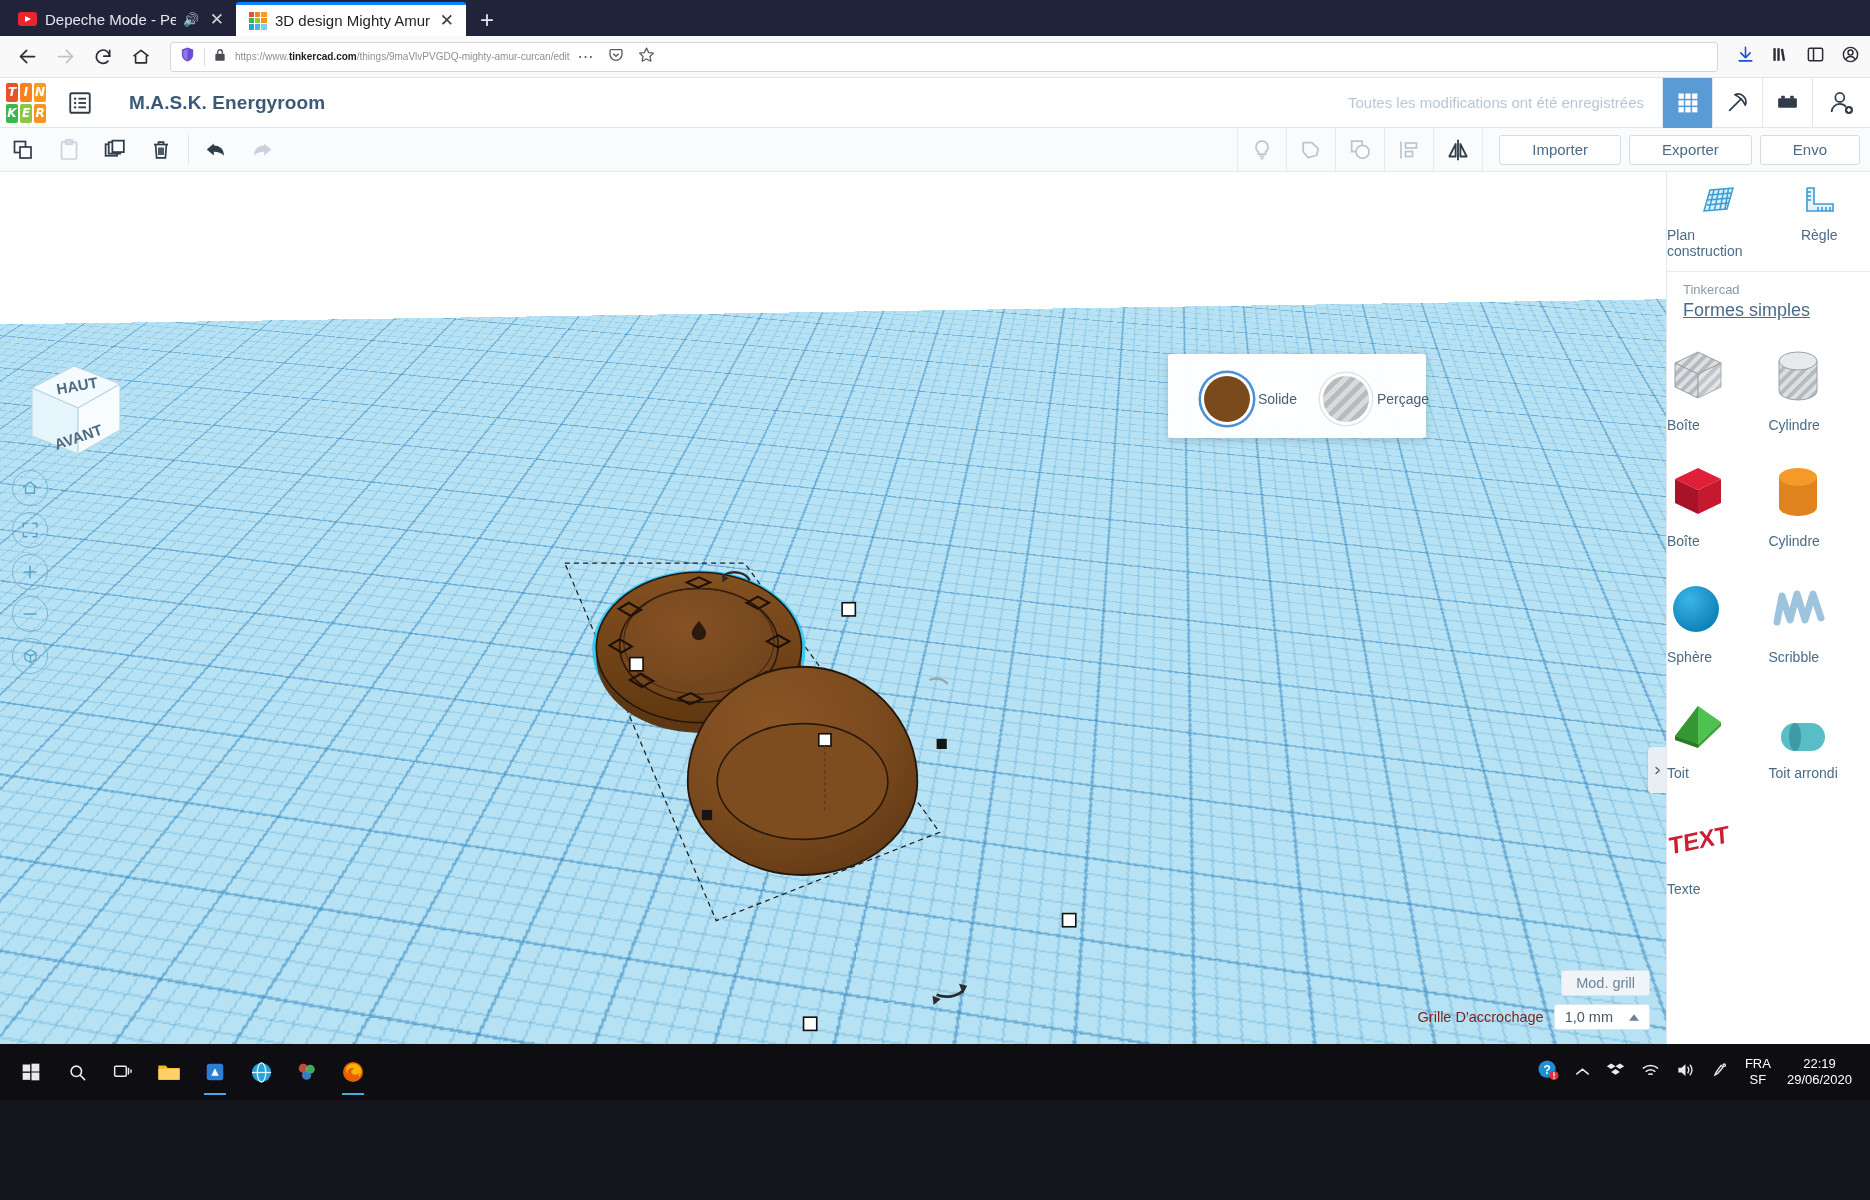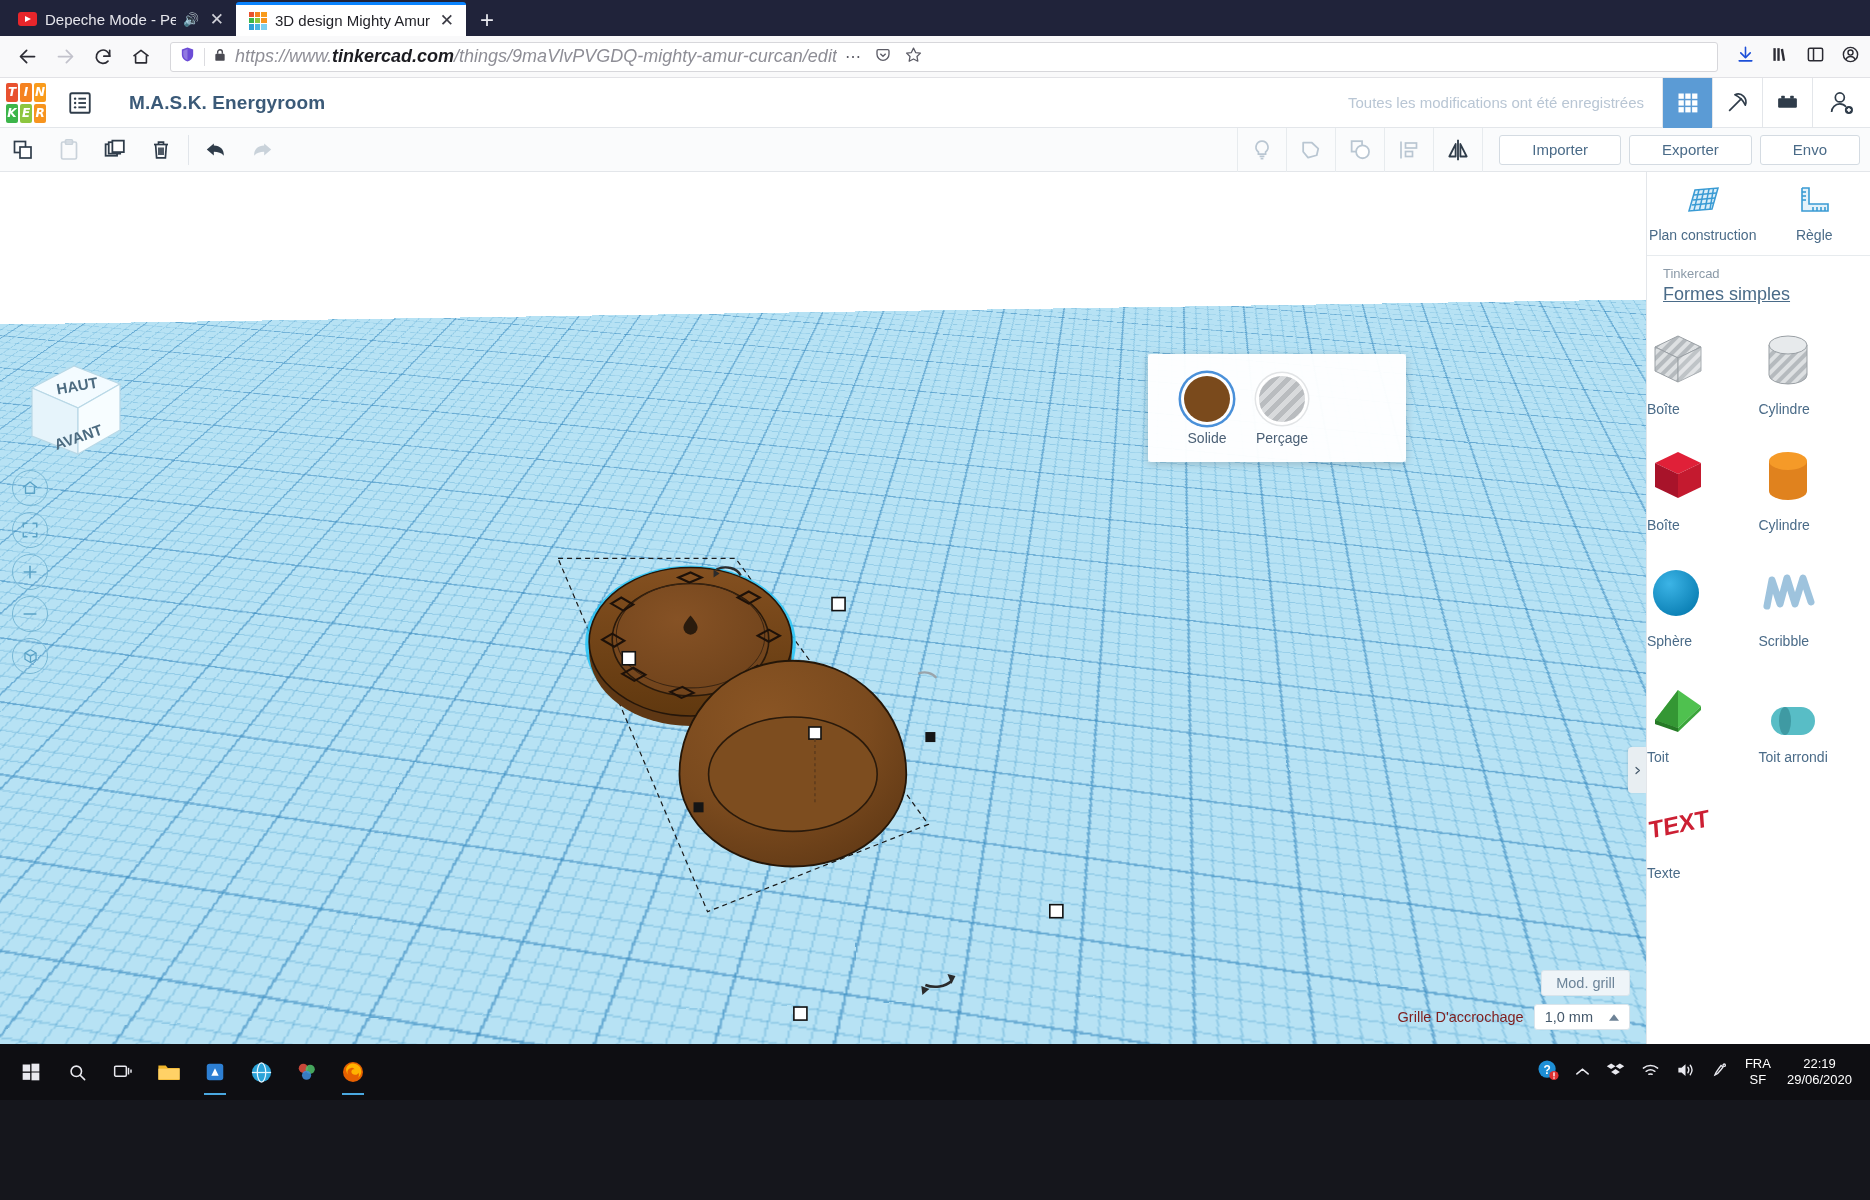--- a/index.html
+++ b/index.html
@@ -32,21 +32,21 @@
   .newtab { color: #e9e9ef; font-size: 24px; padding: 0 14px 4px 14px; line-height: 1; }
 
   .navbar { height: 42px; background: #f9f9fa; display: flex; align-items: center; padding: 0 10px; gap: 4px; border-bottom: 1px solid #e2e2e6; }
   .navbtn { width: 34px; height: 34px; display: flex; align-items: center; justify-content: center; color: #2b2b33; }
   .navbtn.dim { color: #c2c2cb; }
   .urlbar {
     flex: 1; height: 30px; background: #fff; border: 1px solid #d7d7db; border-radius: 3px;
     display: flex; align-items: center; padding: 0 8px; gap: 8px; margin: 0 8px;
   }
   .urlbar .sep { width: 1px; height: 18px; background: #dcdce0; }
-  .url-text { font-size: 18px; color: #8e8e96; white-space: nowrap; overflow: hidden; font-style: italic; }
+  .url-text { font-size: 10px; color: #8e8e96; white-space: nowrap; overflow: hidden; }
   .url-text b { color: #1c1c21; font-weight: 600; }
   .url-icons { display: flex; align-items: center; gap: 14px; padding-right: 4px; color: #5c5c66; }
   .navright { display: flex; align-items: center; gap: 16px; padding-left: 6px; color: #2b2b33; }
 
   
   .app { flex: 1; display: flex; flex-direction: column; background: #fff; }
   .tc-header { height: 50px; background: #fff; display: flex; align-items: center; border-bottom: 1px solid #e3e6ea; }
   .tc-logo { width: 52px; height: 50px; display: flex; align-items: center; justify-content: center; }
   .tc-logo-grid { width: 40px; height: 40px; display: grid; grid-template-columns: repeat(3, 1fr); grid-template-rows: repeat(2, 1fr); gap: 2px; }
   .tc-logo-grid i { display: flex; align-items: center; justify-content: center; color: #fff; font-weight: 700; font-size: 12px; border-radius: 2px; font-family: "DejaVu Sans", sans-serif; }
@@ -105,28 +105,28 @@
   
   .forme-panel {
     position: absolute; right: 240px; top: 182px; width: 258px;
     background: rgba(255,255,255,.93); border-radius: 4px; box-shadow: 0 2px 8px rgba(0,0,0,.18);
   }
   .forme-head { height: 44px; display: flex; align-items: center; border-bottom: 1px solid #e6eaee; }
   .forme-collapse { width: 38px; height: 44px; display: flex; align-items: center; justify-content: center; border-right: 1px solid #e6eaee; color: #40566c; }
   .forme-title { font-size: 16px; font-weight: 700; color: #3a5470; padding-left: 14px; }
   .forme-head-icons { margin-left: auto; display: flex; gap: 14px; padding-right: 14px; color: #6b7d8c; }
   .forme-body { display: flex; gap: 26px; padding: 22px 0 16px 36px; background: rgba(255,255,255,.55); }
-  .swatch-wrap { display: flex; flex-direction: column; align-items: center; gap: 8px; }
+  .swatch-wrap { display: flex; flex-direction: row; align-items: center; gap: 8px; }
   .swatch { width: 46px; height: 46px; border-radius: 50%; }
   .swatch.solid { background: #7a4a1c; box-shadow: 0 0 0 3px #fff, 0 0 0 5.5px #4a90d9; }
   .swatch.hole { background: repeating-linear-gradient(135deg, #b9bcbf 0 5px, #d8dadc 5px 10px); box-shadow: 0 0 0 3px #fff, 0 0 0 4.5px #e2e4e6; }
   .swatch-label { font-size: 14px; color: #4b6076; }
 
   
-  .sidebar { width: 224px; background: #fff; border-left: 1px solid #e3e6ea; display: flex; flex-direction: column; }
+  .sidebar { width: 204px; background: #fff; border-left: 1px solid #e3e6ea; display: flex; flex-direction: column; }
   .sb-tools { display: flex; border-bottom: 1px solid #e7ebee; }
   .sb-tool { flex: 1; display: flex; flex-direction: column; align-items: center; gap: 8px; padding: 14px 0 12px; font-size: 14px; color: #4a6b88; }
   .sb-cat { padding: 10px 16px 6px; }
   .sb-cat .brand { font-size: 13px; color: #8b9aa8; }
   .sb-cat .catname { font-size: 18px; color: #4a6b88; margin-top: 3px; text-decoration: underline; }
   .sb-grid { flex: 1; display: grid; grid-template-columns: 1fr 1fr; align-content: start; overflow: hidden; }
   .sb-shape { display: flex; flex-direction: column; align-items: flex-start; justify-content: flex-end; gap: 6px; padding: 16px 0 10px; }
   .sb-shape .sname { font-size: 14px; color: #4a6b88; }
   .sb-shape .sart { height: 68px; display: flex; align-items: center; justify-content: center; }
 

